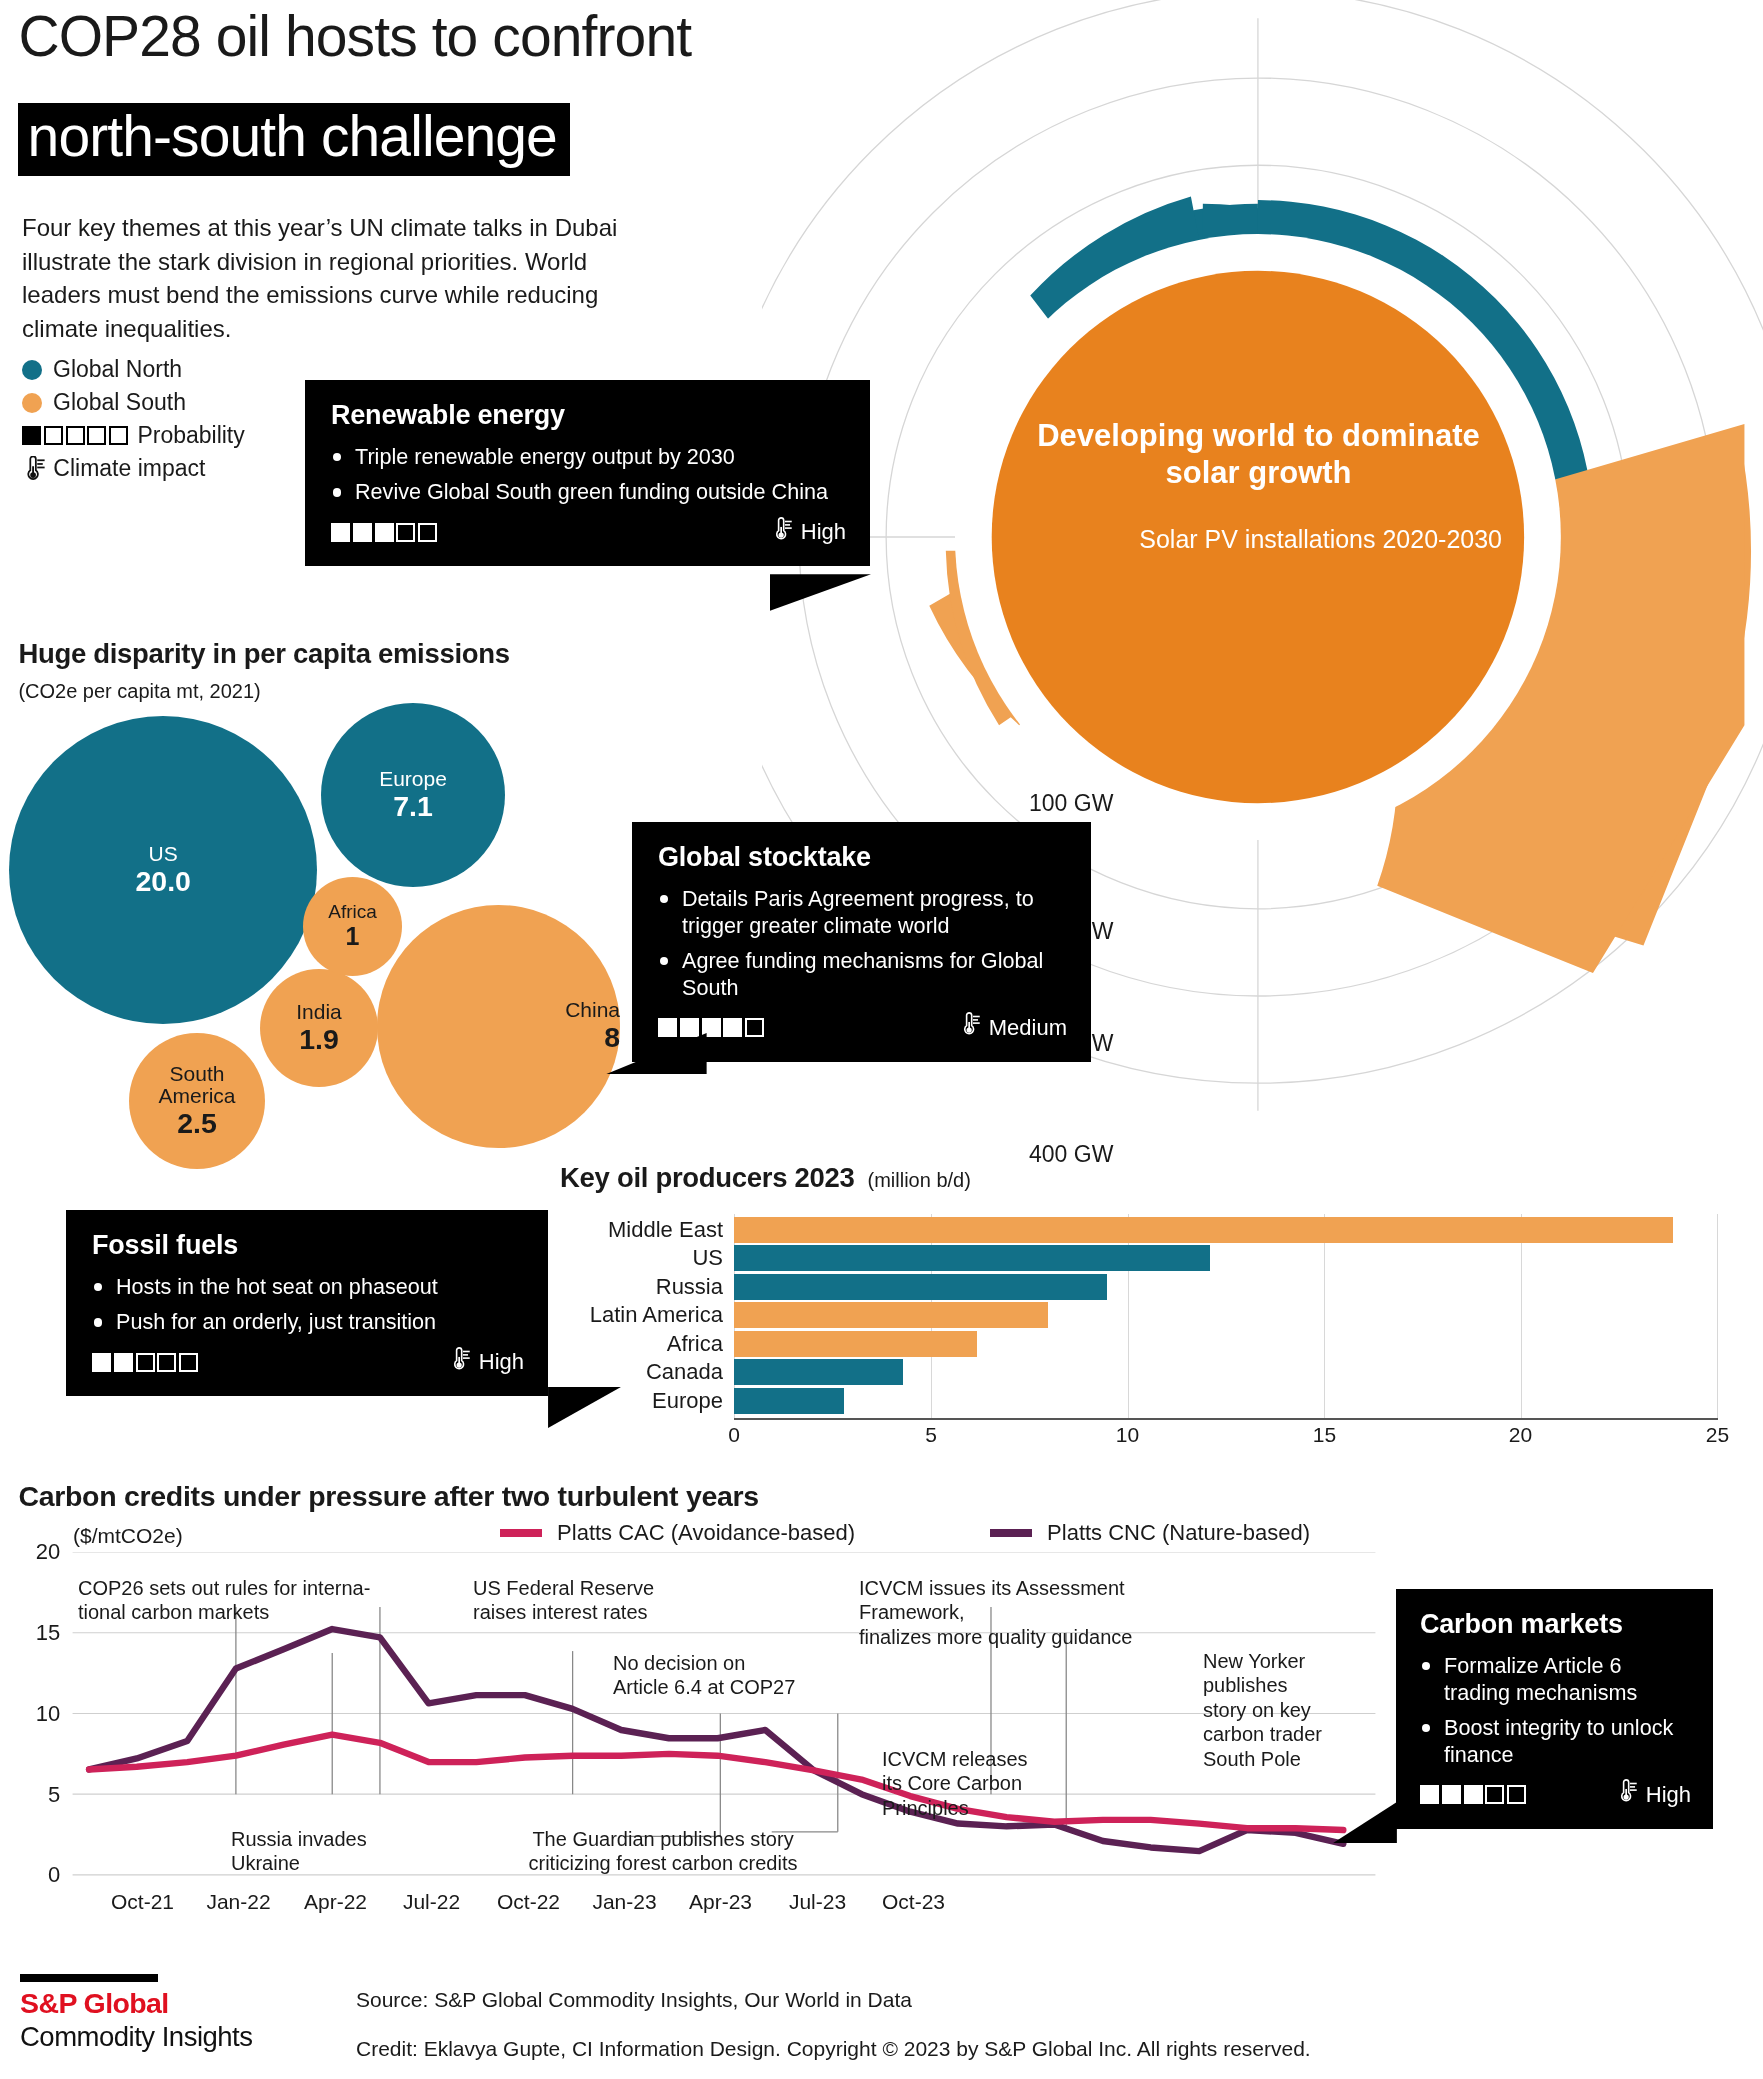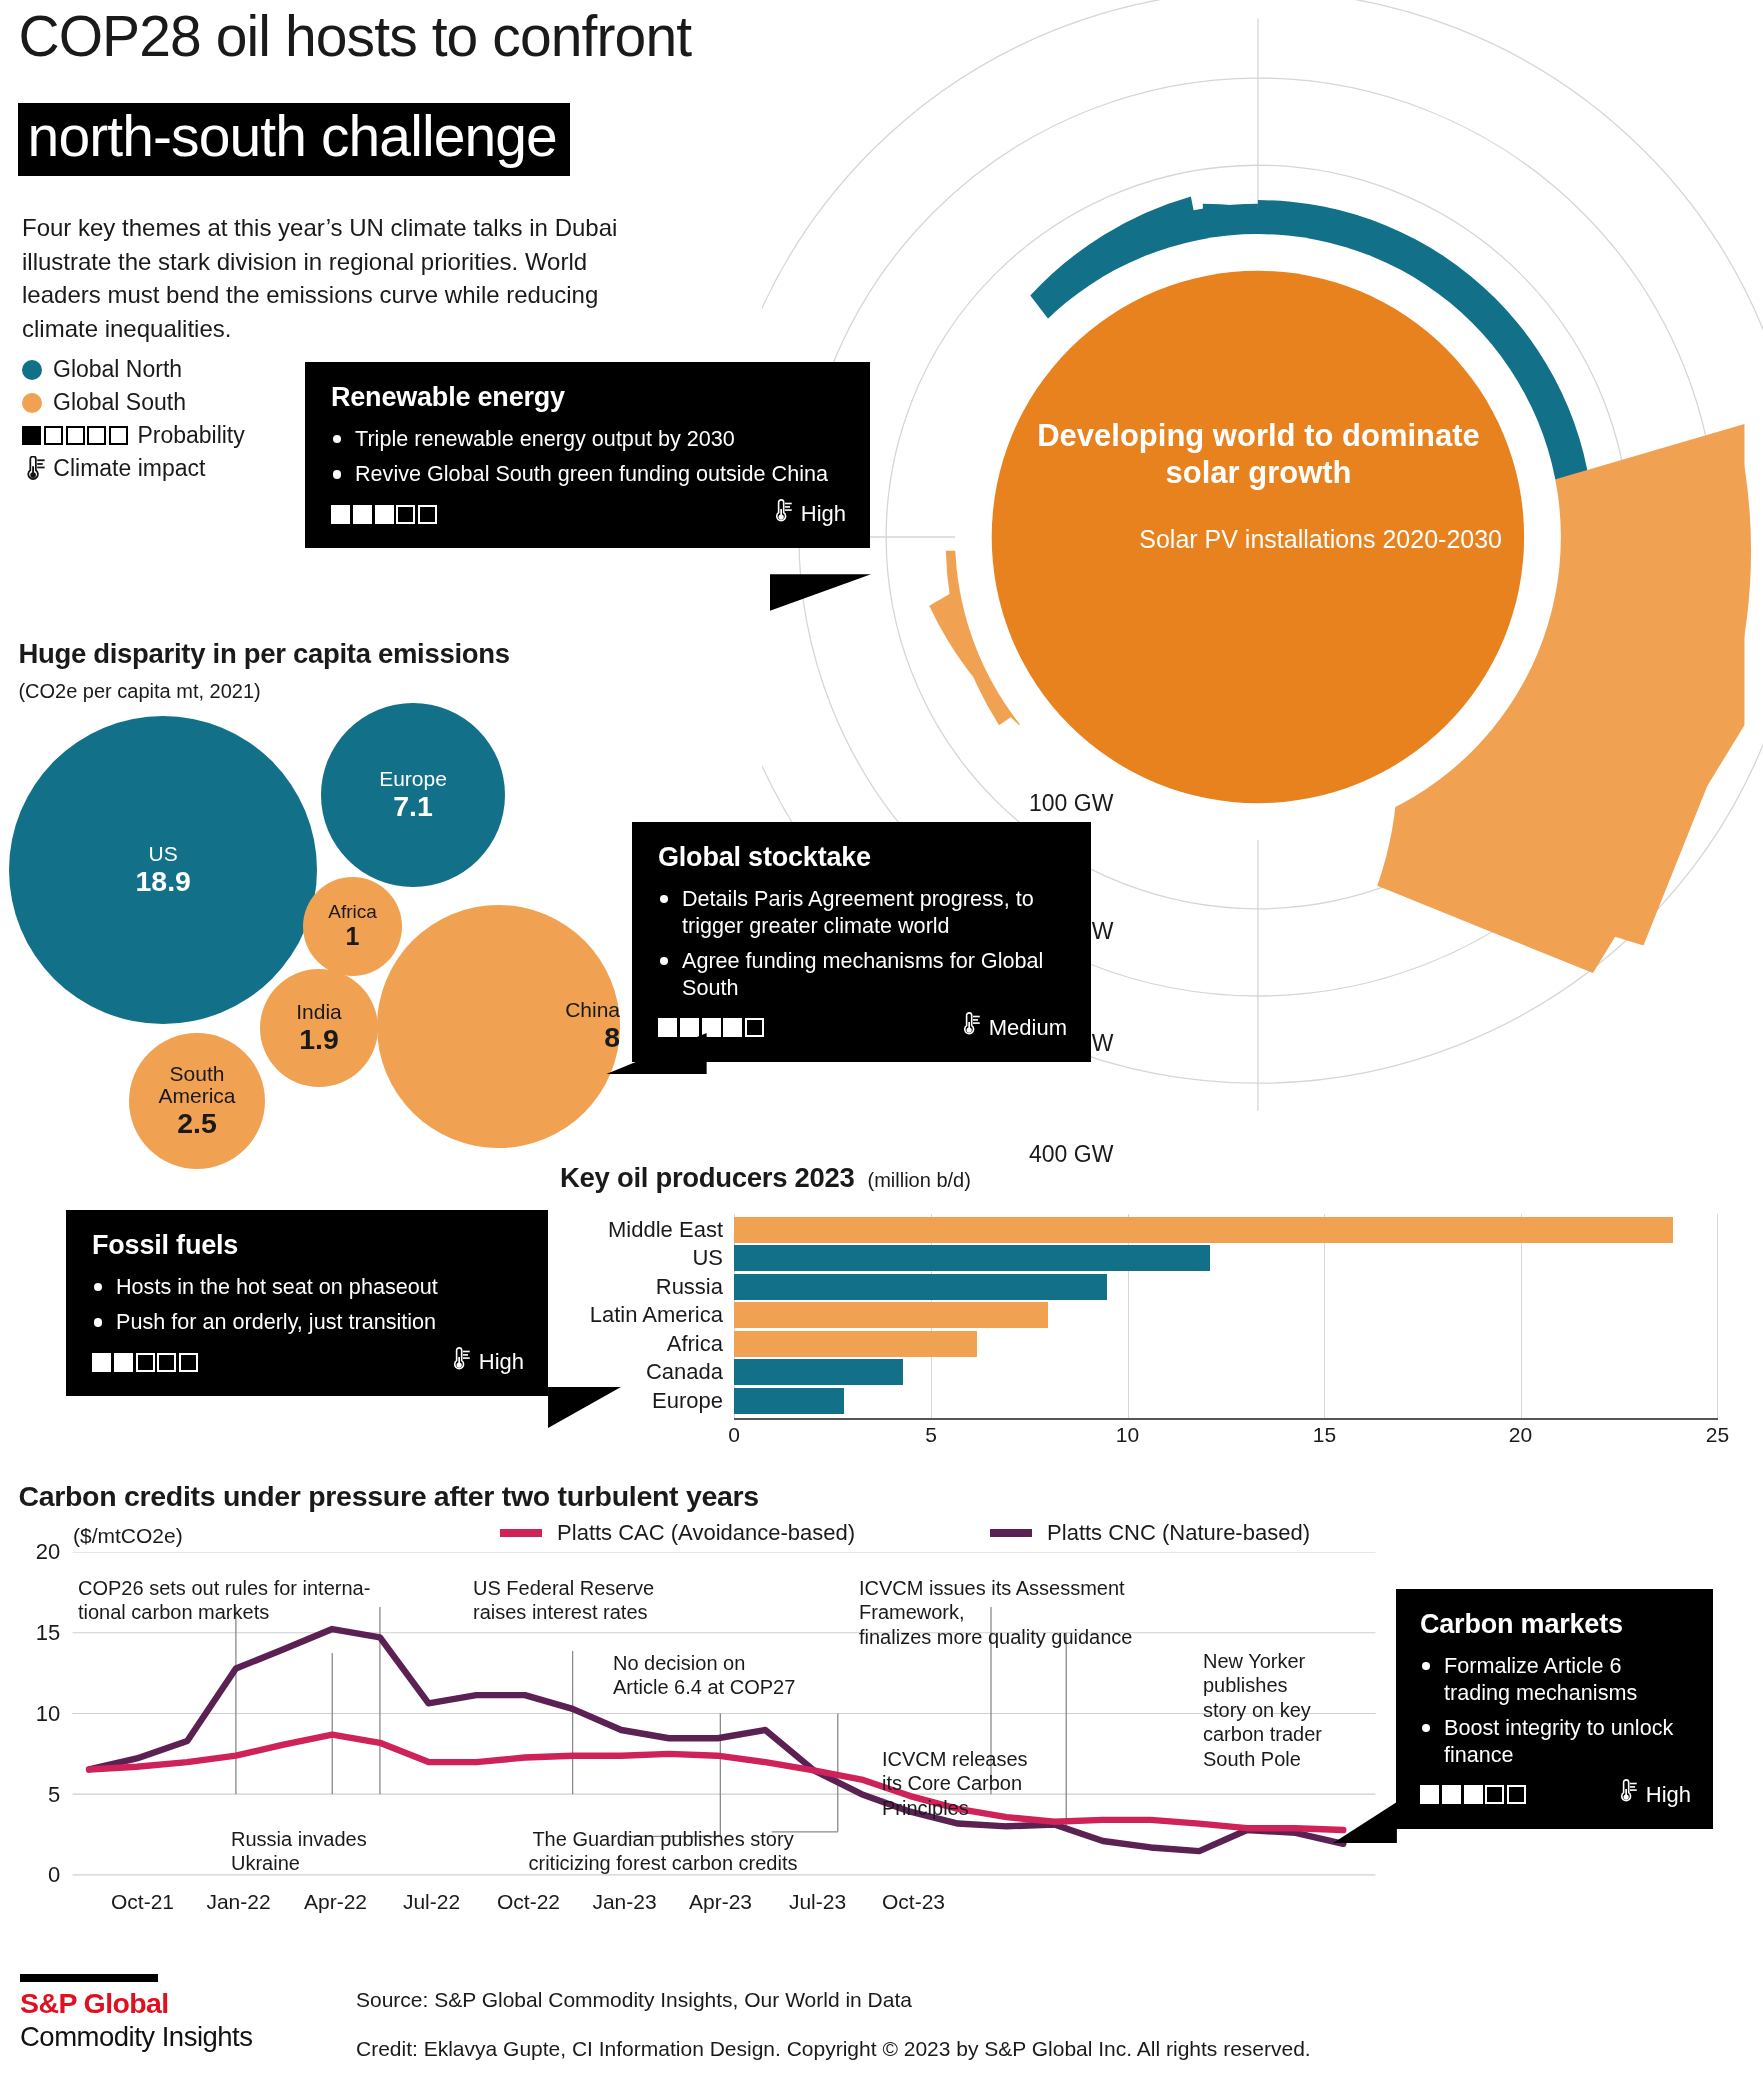--- a/index.html
+++ b/index.html
@@ -184,21 +184,21 @@
   <div class="abs" style="left:1015px; top:418px; width:487px;">
     <div class="solar-center-title">Developing world to dominate solar growth</div>
     <div class="solar-center-sub" style="margin-top:33px;">Solar PV installations 2020-2030</div>
   </div>
 
   <div class="abs gw-lbl" style="left:1029px; top:790px; width:129px;">100 GW</div>
   <div class="abs gw-lbl" style="left:1029px; top:918px; width:129px;">200 GW</div>
   <div class="abs gw-lbl" style="left:1029px; top:1030px; width:129px;">300 GW</div>
   <div class="abs gw-lbl" style="left:1029px; top:1141px; width:129px;">400 GW</div>
 
-  <div class="abs callout" style="left:305px; top:362px; width:565px; padding:20px 24px 18.4px 26px;">
+  <div class="abs callout" style="left:305px; top:380px; width:565px; padding:20px 24px 18.4px 26px;">
     <h3>Renewable energy</h3>
     <ul>
       <li>Triple renewable energy output by 2030</li>
       <li>Revive Global South green funding outside China</li>
     </ul>
     <div class="callout-footer">
       <span class="prob-boxes">
         <span class="pb on"></span>
           <span class="pb on"></span>
           <span class="pb on"></span>
@@ -224,21 +224,21 @@
     <svg width="101" height="37" viewBox="0 0 110 40">
         <polygon points="0,0 110,0 0,40" fill="#000"></polygon>
       </svg>
   </div>
 
   <div class="abs sec-h" style="left:18.4px; top:638px;">Huge disparity in per capita emissions</div>
   <div class="abs sec-sub" style="left:18.4px; top:680px;">(CO2e per capita mt, 2021)</div>
 
   <div class="bubble" style="left:9.2px; top:716px; width:308px; height:308px; background:#127088; color:#fff;">
     <span class="bub-name">US</span>
-    <span class="bub-val">18.9</span>
+    <span class="bub-val">20.0</span>
   </div>
 
   <div class="bubble" style="left:321px; top:703px; width:184px; height:184px; background:#127088; color:#fff;">
     <span class="bub-name">Europe</span>
     <span class="bub-val">7.1</span>
   </div>
 
   <div class="bubble" style="left:377px; top:905px; width:243px; height:243px; background:#F0A252; color:#1a1a1a;align-items:flex-end;">
     <span class="bub-name">China</span>
     <span class="bub-val">8</span>

